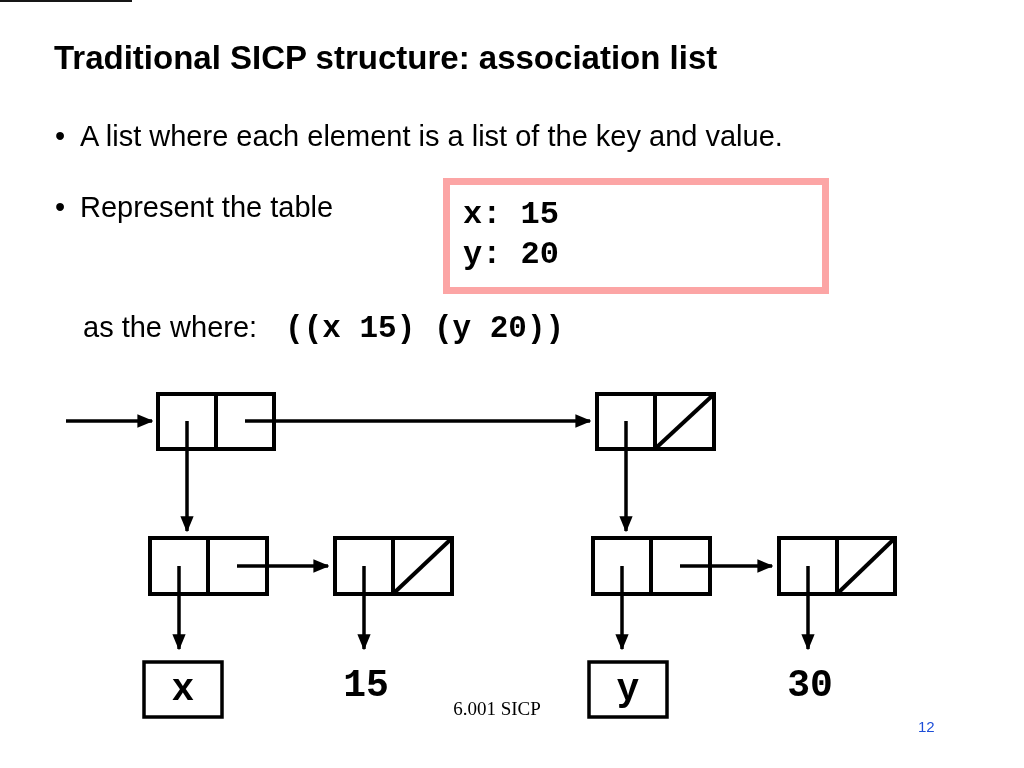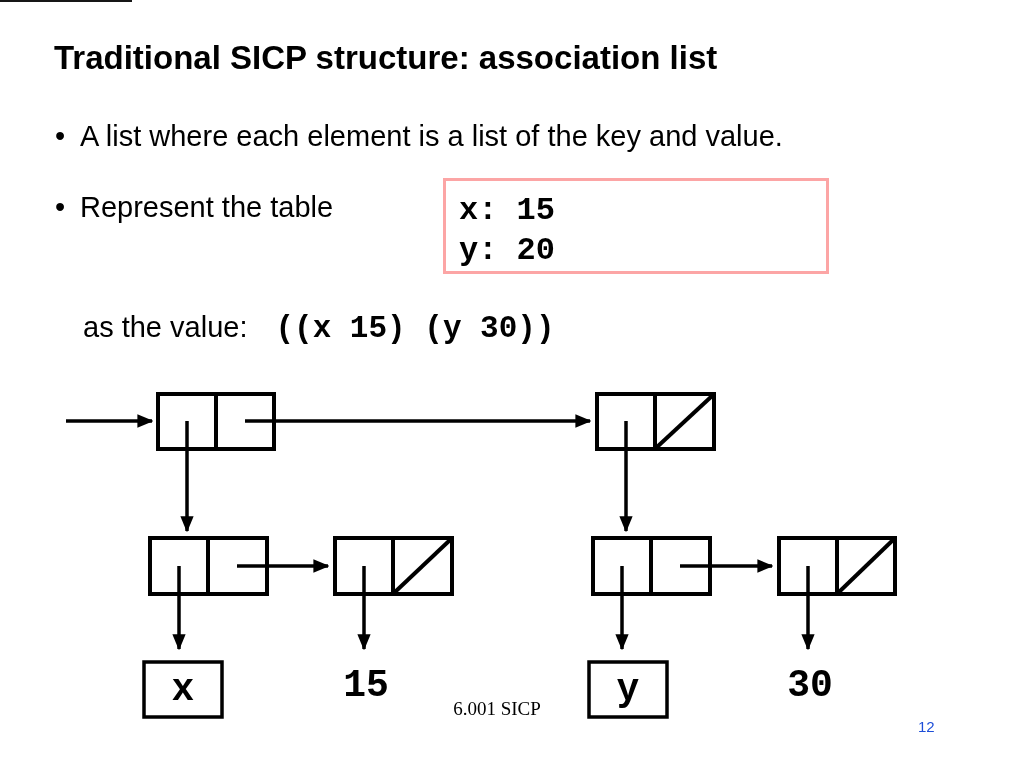--- a/index.html
+++ b/index.html
@@ -23,22 +23,22 @@
     white-space: nowrap;
   }
   .bullet {
     position: absolute; left: 55px;
     font-size: 29px; line-height: 36px; white-space: nowrap;
   }
   .bullet-1 { top: 118px; }
   .bullet-2 { top: 189px; }
   .bullet .marker { display: inline-block; width: 25px; }
   .table-box {
-    position: absolute; left: 443px; top: 178px; width: 386px; height: 96px;
-    border: 3px solid #fca5a5;
+    position: absolute; left: 443px; top: 178px; width: 386px; height: 116px;
+    border: 7px solid #fca5a5;
     padding: 10px 0 0 13px;
   }
   .table-line {
     font-family: "Liberation Mono", monospace;
     font-size: 32px; font-weight: bold; line-height: 40px;
     white-space: pre;
   }
   .alist-line {
     position: absolute; left: 83px; top: 309px;
     font-size: 29px; line-height: 36px; white-space: nowrap;
@@ -86,21 +86,21 @@
   <div class="bullet bullet-1">
     <span class="marker">•</span><span class="bullet-text">A list where each element is a list of the key and value.</span>
   </div>
 
   <div class="table-box">
     <div class="table-line">x: 15</div>
     <div class="table-line">y: 20</div>
   </div>
 
   <div class="alist-line">
-    <span>as the value:</span><span class="code">((x 15) (y 30))</span>
+    <span>as the where:</span><span class="code">((x 15) (y 20))</span>
   </div>
 
   <svg class="diagram-svg" width="1024" height="768" viewBox="0 0 1024 768">
     <defs>
       <marker id="ah" viewBox="0 0 12 10" refX="11" refY="5" markerWidth="16" markerHeight="13.3" orient="auto" markerUnits="userSpaceOnUse">
         <path d="M0,0 L12,5 L0,10 Z" fill="#000000"></path>
       </marker>
     </defs>
 
     <g>

